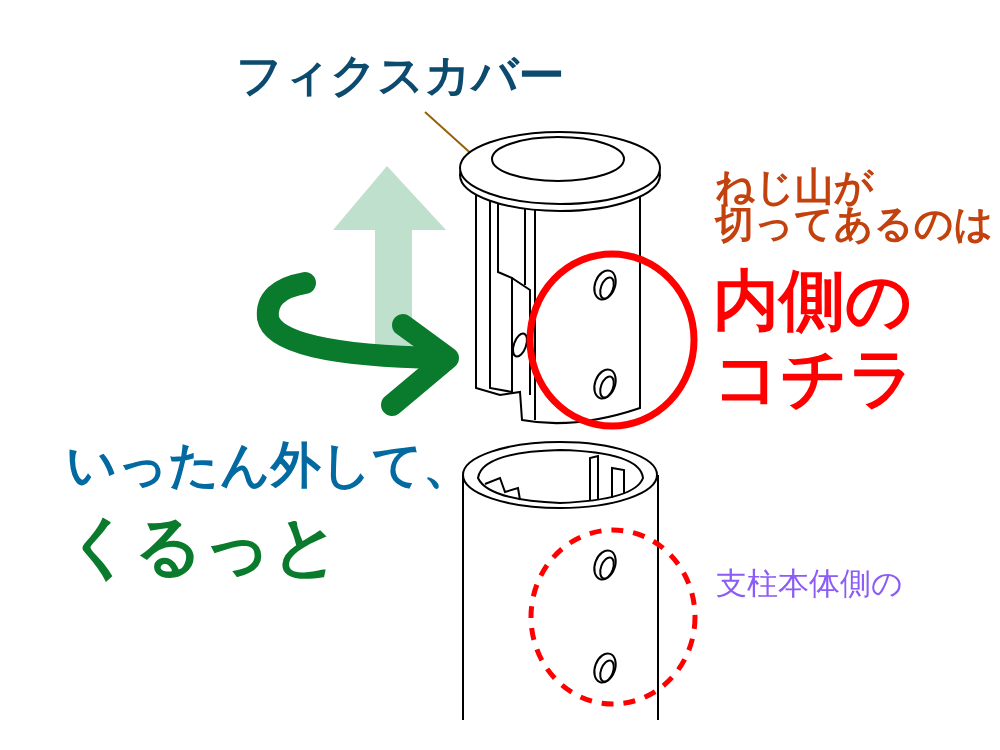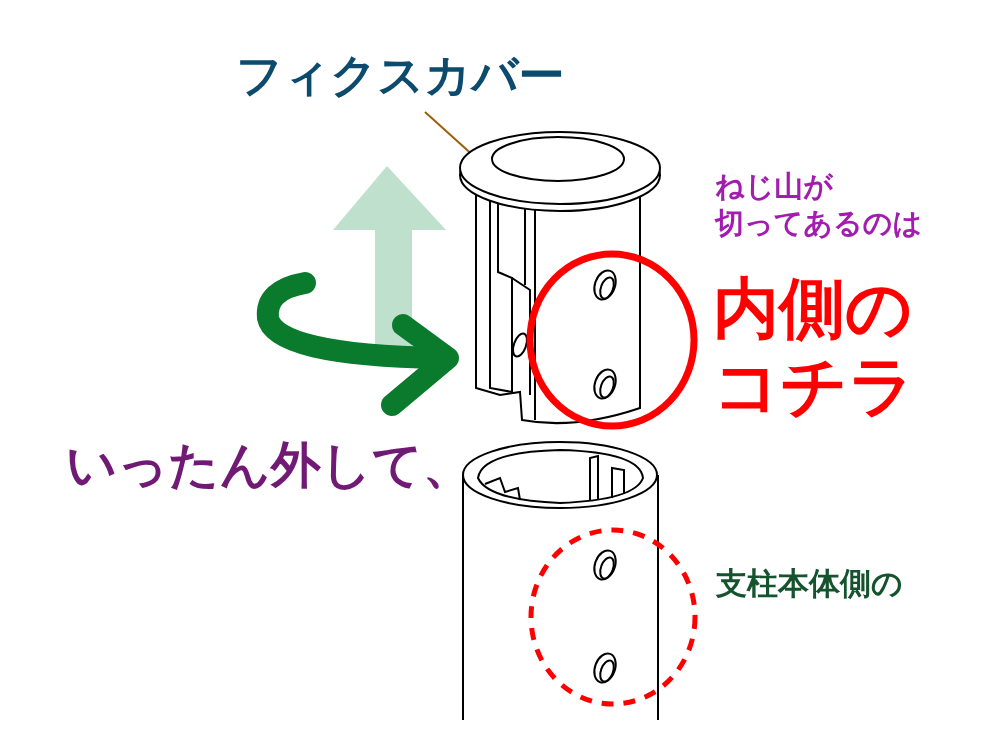--- a/index.html
+++ b/index.html
@@ -1,25 +1,25 @@
 <!DOCTYPE html>
 <html><head>
   <meta charset="utf-8">
   <style>
     html, body { margin: 0; padding: 0; background: #ffffff; }
     body { width: 1000px; height: 750px; position: relative; overflow: hidden;
       font-family: "DejaVu Sans", "Liberation Sans", sans-serif; }
     .abs { position: absolute; }
     .txt { white-space: nowrap; font-weight: bold; line-height: 1; }
     #label-fix { left: 236px; top: 52px; font-size: 46px; color: #0c4a6e; letter-spacing: 0px; }
-    #note-top { left: 715px; top: 168px; font-size: 29px; color: #a21caf; line-height: 37px; }
-    #note-red { left: 713px; top: 262px; font-size: 66px; color: #ff0000; line-height: 78px; margin-top: 8px; }
-    #msg-light { left: 66px; top: 440px; font-size: 50px; color: #701a75; }
+    #note-top { left: 715px; top: 168px; font-size: 39px; color: #c2410c; line-height: 37px; }
+    #note-red { left: 713px; top: 262px; font-size: 66px; color: #ff0000; line-height: 78px; }
+    #msg-light { left: 66px; top: 440px; font-size: 50px; color: #0369a1; }
     #msg-dark { left: 66px; top: 508px; font-size: 67px; color: #0a7a2c; line-height: 76px; }
-    #note-bottom { left: 716px; top: 563px; font-size: 31px; color: #14532d; font-weight: bold; line-height: 40px; }
+    #note-bottom { left: 716px; top: 563px; font-size: 31px; color: #8b5cf6; font-weight: normal; line-height: 40px; }
     svg.illu { position: absolute; left: 0; top: 0; }
   </style>
 </head>
 <body>
 
 <svg class="illu" width="1000" height="750" viewBox="0 0 1000 750">
 
   <g>
     <polygon points="333,230 387,166 446,230 412,230 412,355 375,355 375,230" fill="#bfe0cc"></polygon>
   </g>
@@ -77,17 +77,18 @@
 </div>
 
 <div id="note-red" class="abs txt">
   <div>内側の</div>
   <div>コチラ</div>
 </div>
 
 <div id="msg-light" class="abs txt">いったん外して、</div>
 
 <div id="msg-dark" class="abs txt">
+  <div>くるっと</div>
 </div>
 
 <div id="note-bottom" class="abs txt">
   <div>支柱本体側の</div>
 </div>
 
 </body></html>

